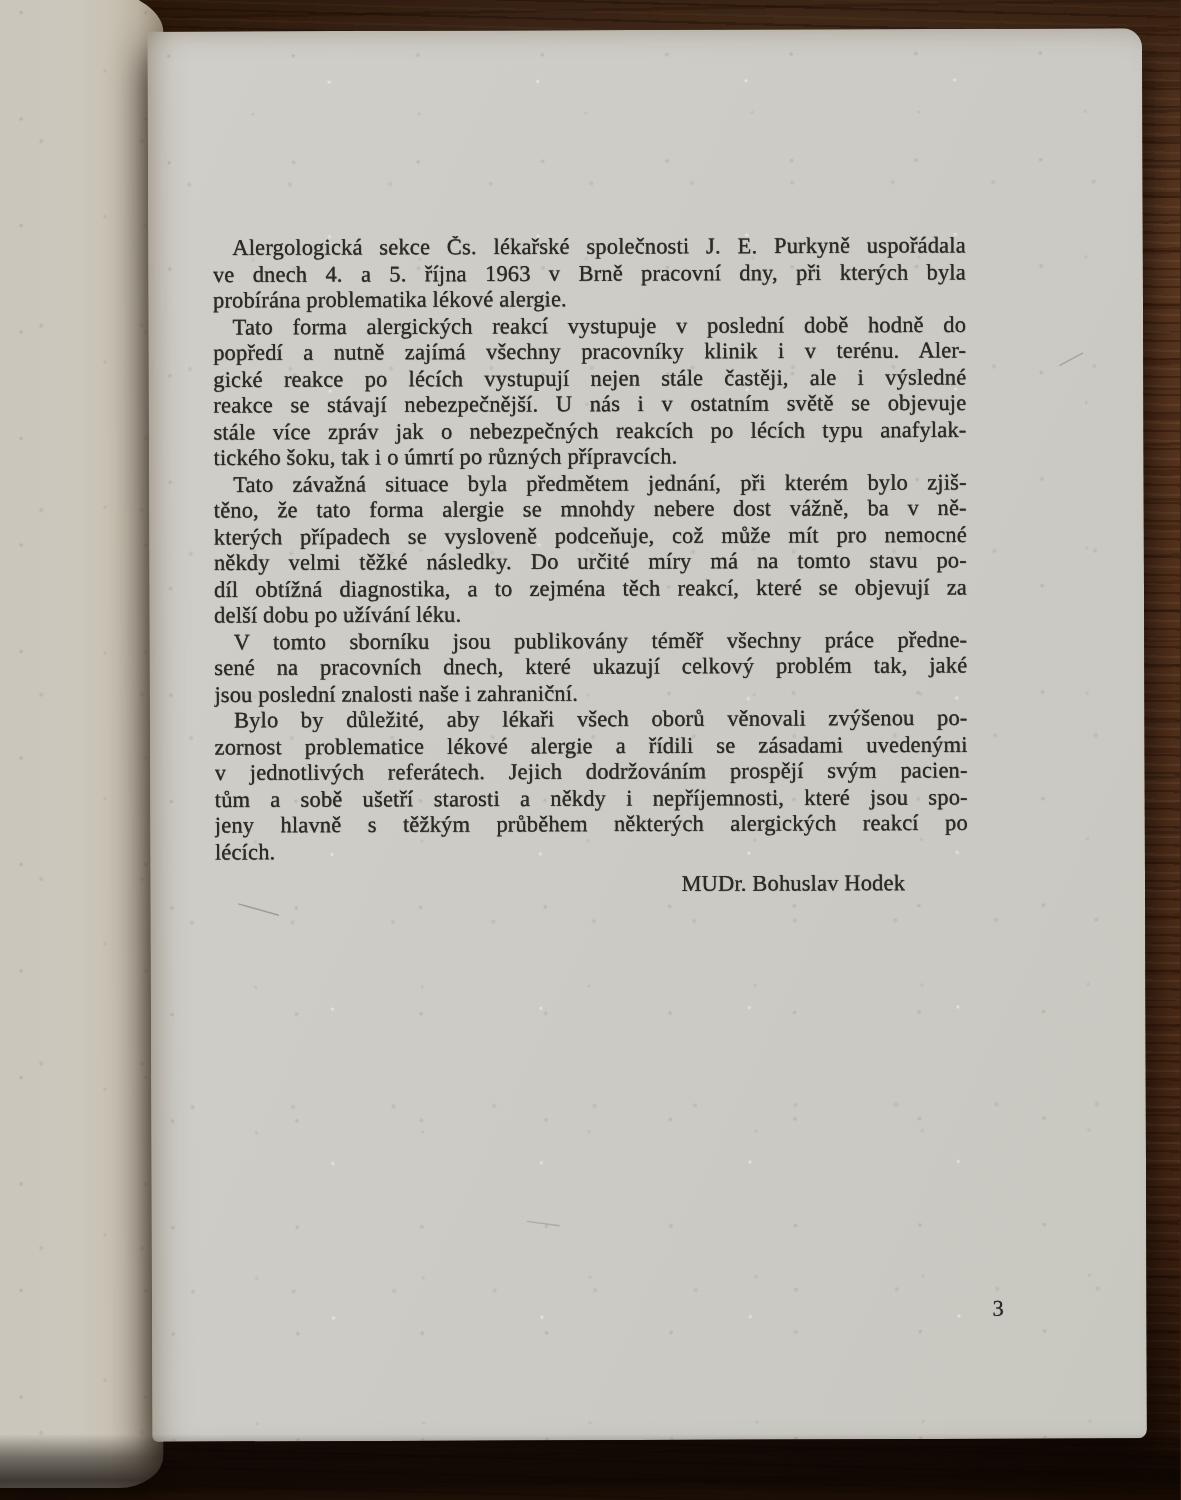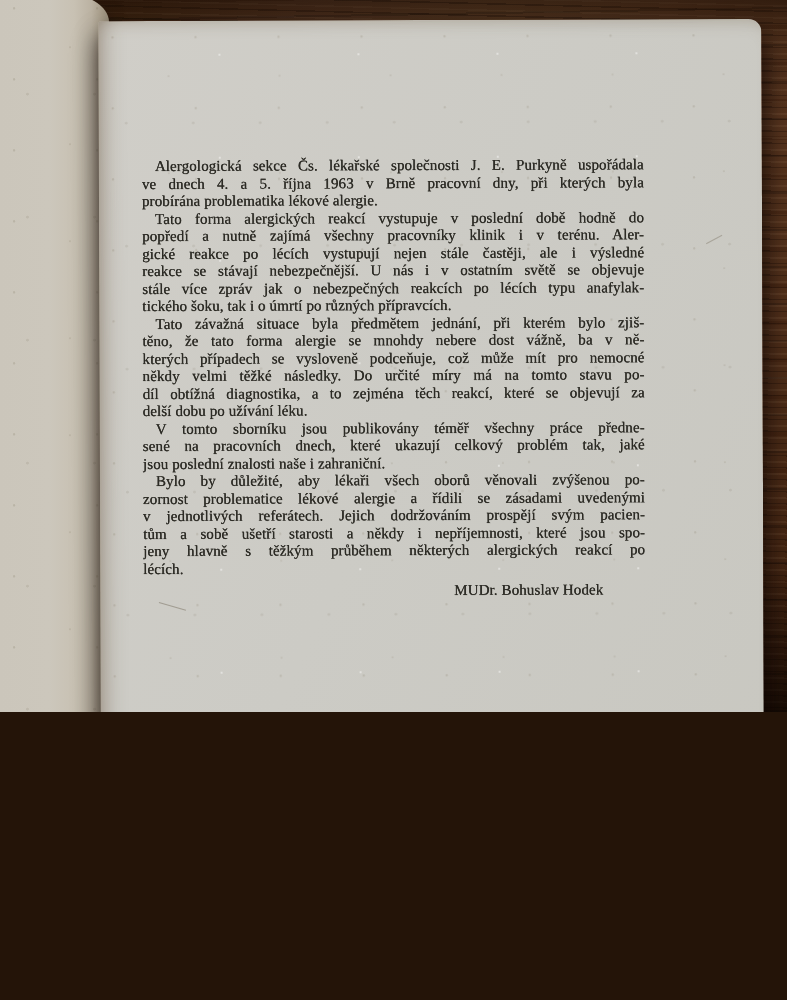--- a/index.html
+++ b/index.html
@@ -1,17 +1,17 @@
 <!DOCTYPE html>
 <html><head>
 <meta charset="utf-8">
 <style>
   html,body{margin:0;padding:0;background:#241408;}
   .scene{
-    position:relative;width:787px;height:712px;overflow:hidden;
+    position:relative;width:787px;height:1000px;overflow:hidden;
     font-family:"Liberation Serif","DejaVu Serif",serif;
   }
   
   .wood{
     position:absolute;inset:0;background-color:#5e3b26;
     background-image:
       repeating-linear-gradient(1.5deg,
         rgba(20,8,2,.30) 0px, rgba(20,8,2,.30) 1.5px,
         rgba(0,0,0,0) 1.5px, rgba(0,0,0,0) 5.5px,
         rgba(255,214,170,.07) 5.5px, rgba(255,214,170,.07) 7px,

